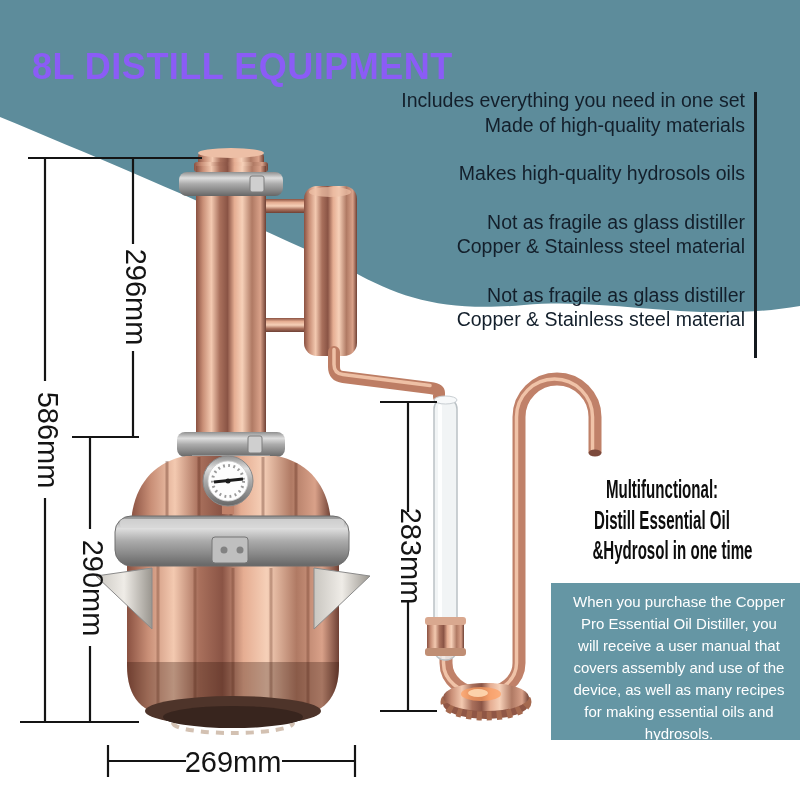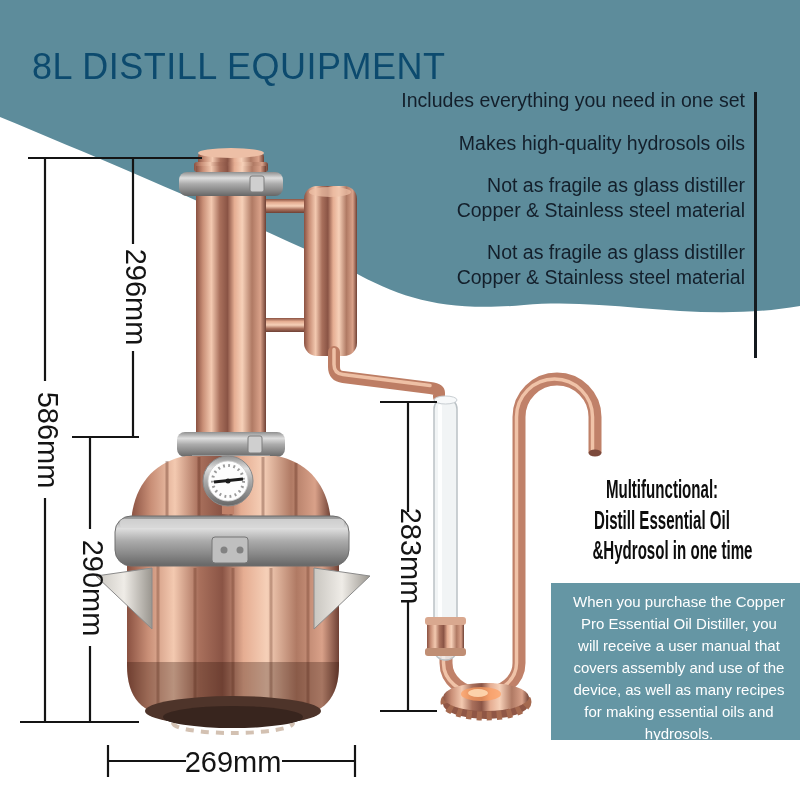--- a/index.html
+++ b/index.html
@@ -1,22 +1,22 @@
 <!DOCTYPE html>
 <html><head>
 <meta charset="utf-8">
 <style>
   html,body{margin:0;padding:0;background:#fff;}
   #stage{position:relative;width:800px;height:800px;overflow:hidden;background:#fff;
          font-family:"Liberation Sans",sans-serif;}
   #scene{position:absolute;left:0;top:0;}
-  .title{position:absolute;left:32px;top:22px;font-size:36px;font-weight:normal;
-         color:#0c4a6e;letter-spacing:.5px;white-space:nowrap;}
+  .title{position:absolute;left:32px;top:22px;font-size:36px;font-weight:bold;
+         color:#8b5cf6;letter-spacing:.5px;white-space:nowrap;}
   .features{position:absolute;top:88px;right:55px;display:flex;flex-direction:column;
-            gap:18px;text-align:right;color:#131f2b;font-size:19.5px;line-height:24.5px;}
+            gap:24px;text-align:right;color:#131f2b;font-size:19.5px;line-height:24.5px;}
   .feature-line{white-space:nowrap;}
   .vrule{position:absolute;left:754px;top:92px;width:2.5px;height:266px;background:#141a1f;}
   .multi{position:absolute;left:542px;top:474px;width:240px;text-align:center;
          font-weight:bold;color:#0d0d0d;font-size:26px;line-height:30.5px;
          transform:scaleX(.58);transform-origin:50% 0;white-space:nowrap;}
   .infobox{position:absolute;left:551px;top:583px;width:256px;height:157px;
            box-sizing:border-box;background:#6596a4;color:#ffffff;text-align:center;
            font-size:15px;line-height:22px;padding:8px 18px;}
   svg text{font-family:"Liberation Sans",sans-serif;}
 </style>
@@ -166,20 +166,21 @@
       <text transform="translate(401,556) rotate(90)">283mm</text>
       <text x="233" y="772">269mm</text>
     </g>
   </svg>
 
   <h1 class="title">8L DISTILL EQUIPMENT</h1>
 
   <div class="features">
     <div>
       <div class="feature-line">Includes everything you need in one set</div>
+      <div class="feature-line">Made of high-quality materials</div>
     </div>
     <div>
       <div class="feature-line">Makes high-quality hydrosols oils</div>
     </div>
     <div>
       <div class="feature-line">Not as fragile as glass distiller</div>
       <div class="feature-line">Copper &amp; Stainless steel material</div>
     </div>
     <div>
       <div class="feature-line">Not as fragile as glass distiller</div>

